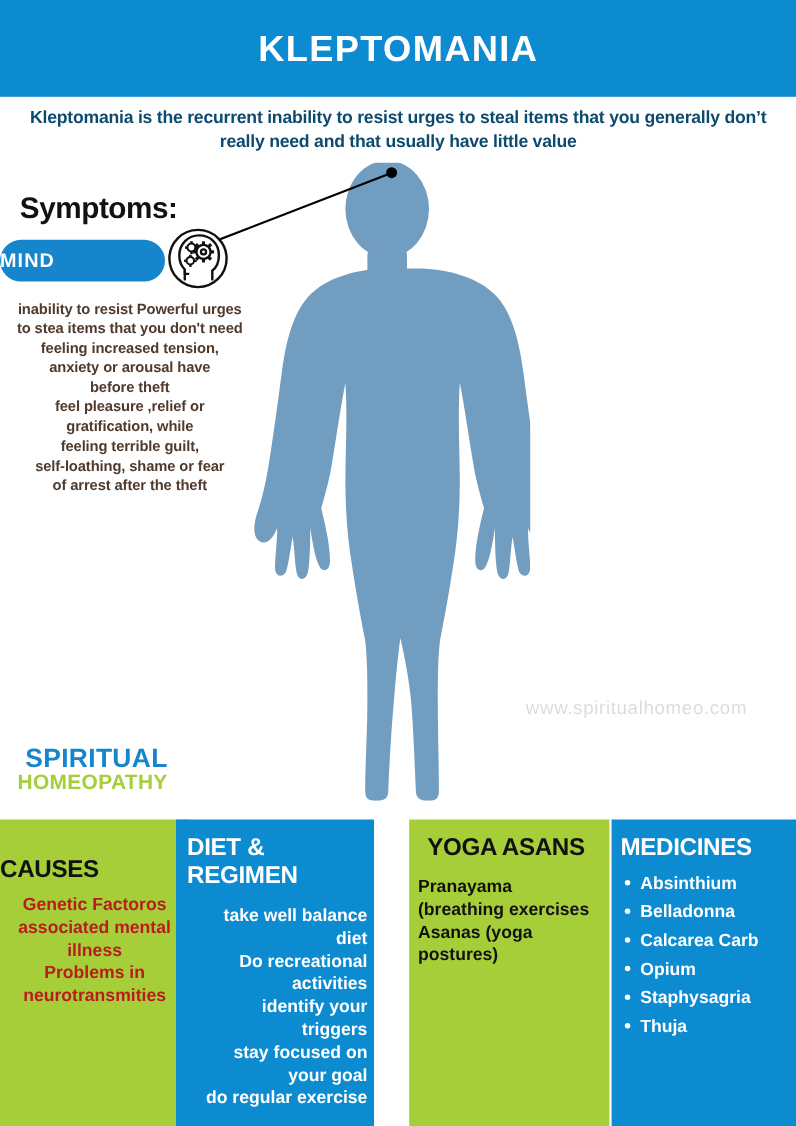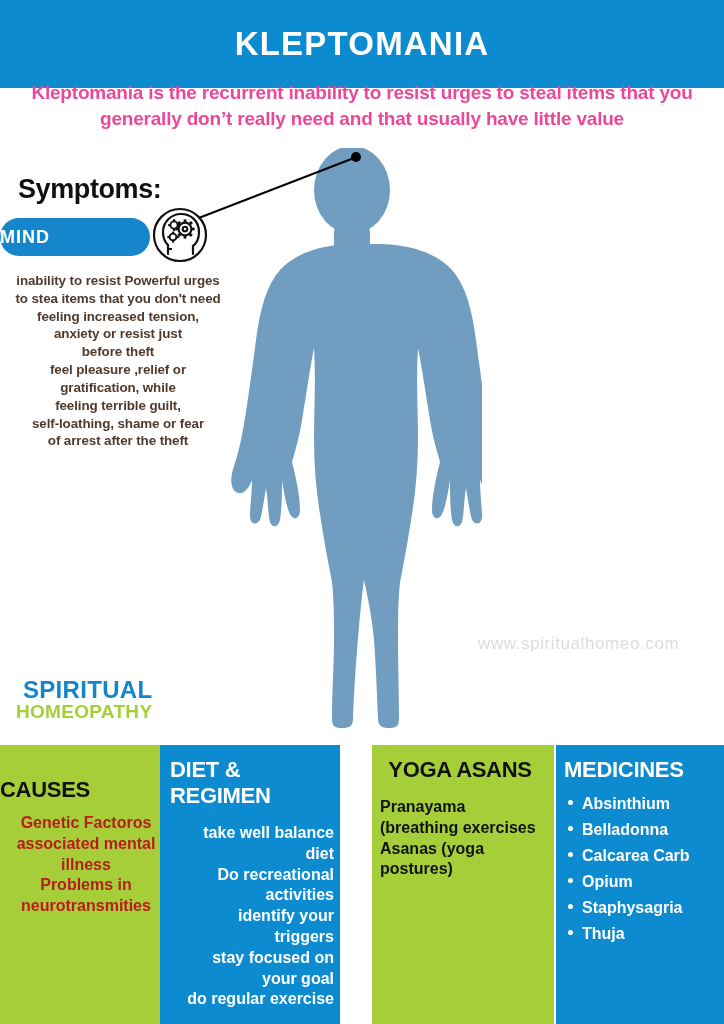--- a/index.html
+++ b/index.html
@@ -36,25 +36,25 @@
     font-size: 33px;
     font-weight: bold;
     letter-spacing: 1.2px;
     font-family: "Liberation Sans", sans-serif;
   }
 
   
   .intro {
     position: absolute;
     left: 8px;
-    top: 80px;
+    top: 97px;
     width: 708px;
     text-align: center;
-    color: #ec4899;
-    font-size: 19px;
+    color: #0c4a6e;
+    font-size: 16px;
     font-weight: bold;
     line-height: 1.38;
     letter-spacing: -0.2px;
   }
 
   
   .silhouette {
     position: absolute;
     left: 222px;
     top: 148px;
@@ -354,21 +354,21 @@
     <rect x="20" y="34.2" width="2.2" height="2.4"></rect>
     <rect x="15.4" y="30" width="2.4" height="2.2"></rect>
     <rect x="24.4" y="30" width="2.4" height="2.2"></rect>
   </g>
 </svg>
 
 <div class="symptom-text">
   <span class="line">inability to resist Powerful urges</span>
   <span class="line">to stea items that you don't need</span>
   <span class="line">feeling increased tension,</span>
-  <span class="line">anxiety or resist just</span>
+  <span class="line">anxiety or arousal have</span>
   <span class="line">before theft</span>
   <span class="line">feel pleasure ,relief or</span>
   <span class="line">gratification, while</span>
   <span class="line">feeling terrible guilt,</span>
   <span class="line">self-loathing, shame or fear</span>
   <span class="line">of arrest after the theft</span>
 </div>
 
 <div class="watermark">www.spiritualhomeo.com</div>
 

